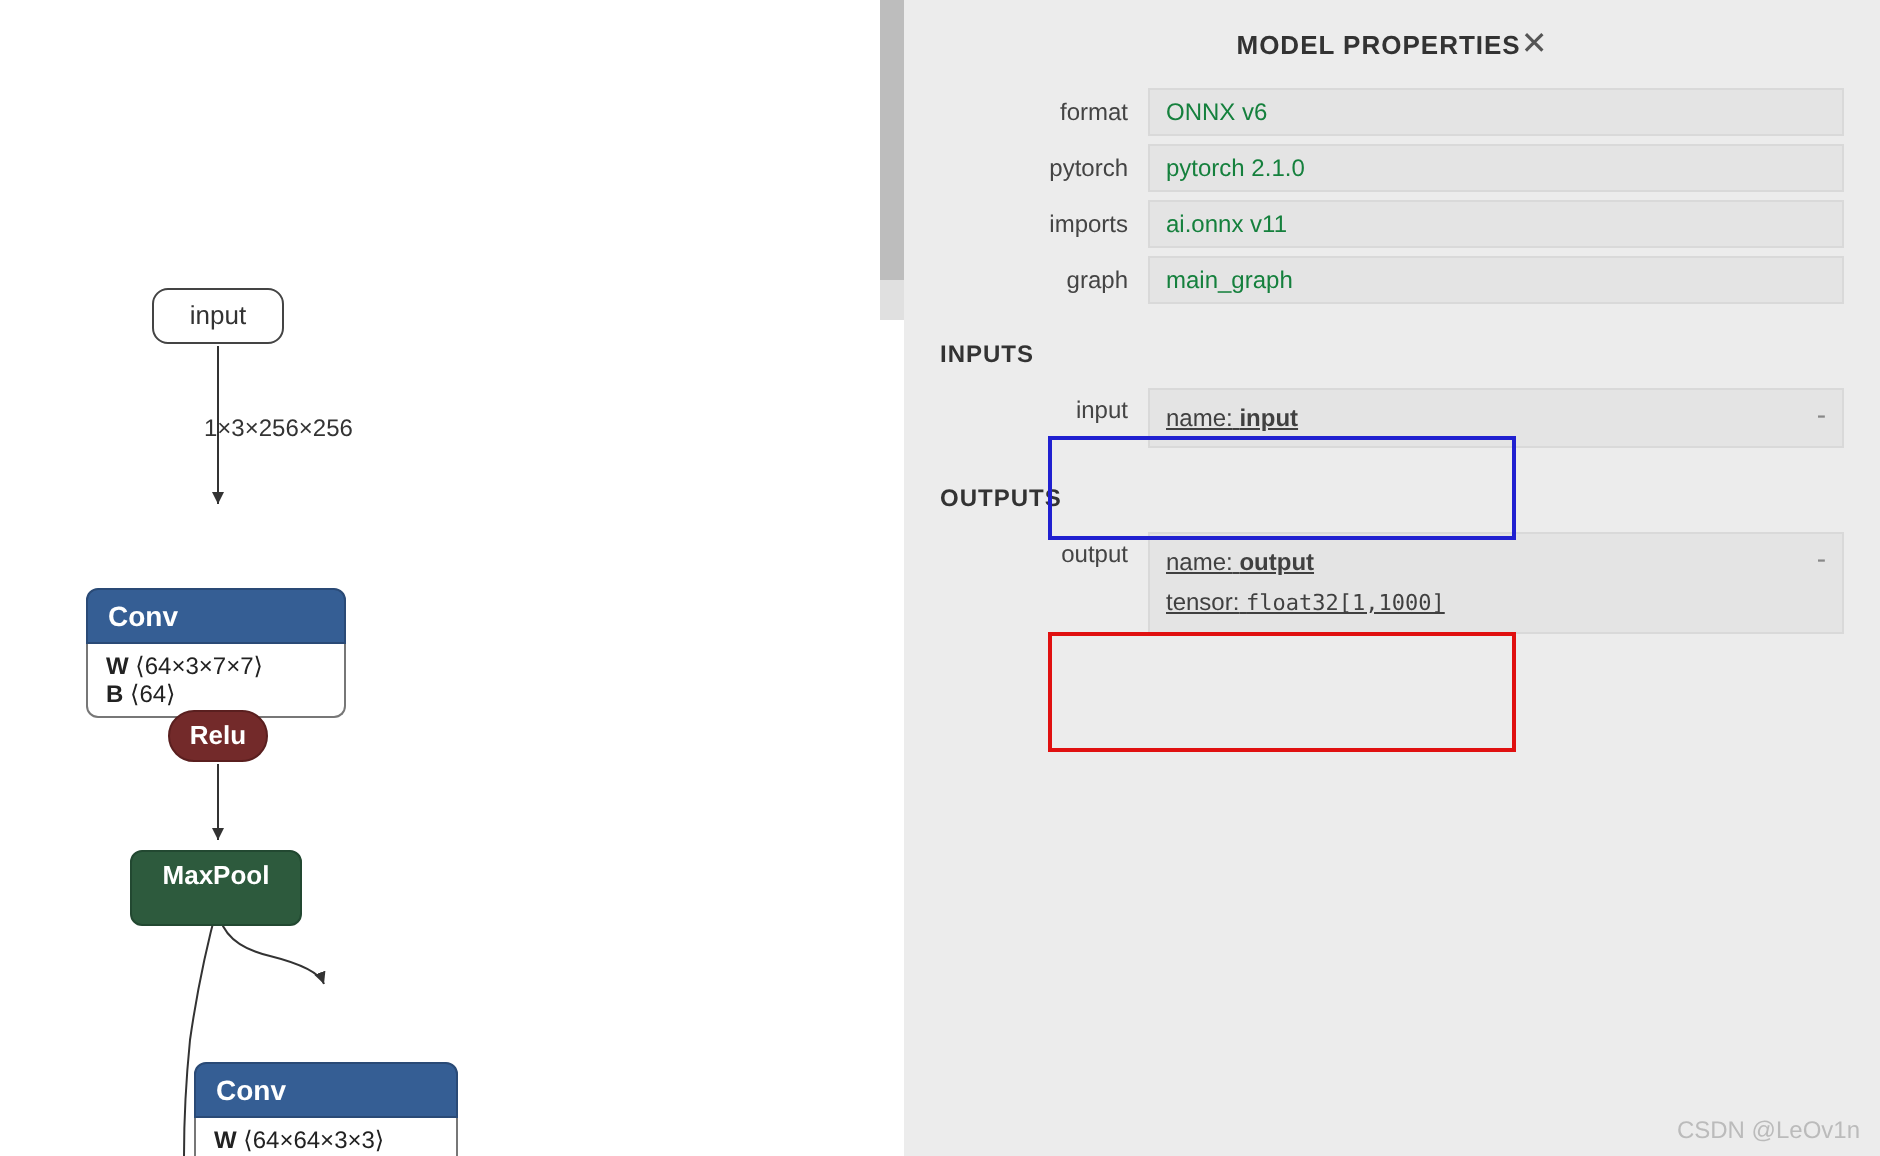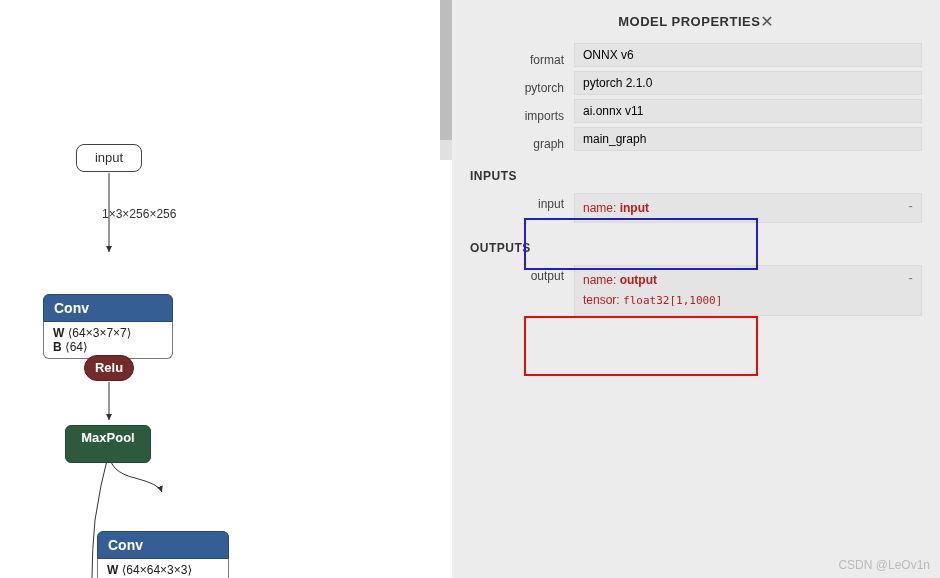--- a/index.html
+++ b/index.html
@@ -122,36 +122,36 @@
       letter-spacing: 0.5px;
       color: #333;
     }
     .close-icon {
       font-size: 16px;
       color: #555;
       cursor: pointer;
     }
     .prop-row {
       display: flex;
-      align-items: flex-end;
+      align-items: center;
       margin: 4px 0;
     }
     .prop-label {
       width: 104px;
       text-align: right;
       font-size: 12px;
       color: #444;
       padding-right: 10px;
     }
     .prop-value {
       flex: 1;
       background: #e4e4e4;
       border: 1px solid #d9d9d9;
       font-size: 12px;
-      color: #000000;
+      color: #15803d;
       padding: 4px 8px;
       height: 24px;
     }
     .section-title {
       font-size: 12px;
       font-weight: 700;
       color: #333;
       letter-spacing: 0.5px;
       margin: 18px 0 10px 0;
     }
@@ -167,21 +167,21 @@
       color: #444;
       padding: 4px 10px 0 0;
     }
     .io-box {
       flex: 1;
       background: #e4e4e4;
       border: 1px solid #d9d9d9;
       padding: 4px 8px;
       position: relative;
     }
-    .io-line { font-size: 12px; color: #b91c1c; line-height: 20px; }
+    .io-line { font-size: 12px; color: #404040; line-height: 20px; text-decoration: underline; }
     .io-line b { font-weight: 700; }
     .io-line .mono { font-family: "Consolas", monospace; font-size: 11px; }
     .io-toggle {
       position: absolute;
       right: 8px; top: 4px;
       color: #888;
       font-size: 14px;
     }
     .hl-blue {
       position: absolute;

